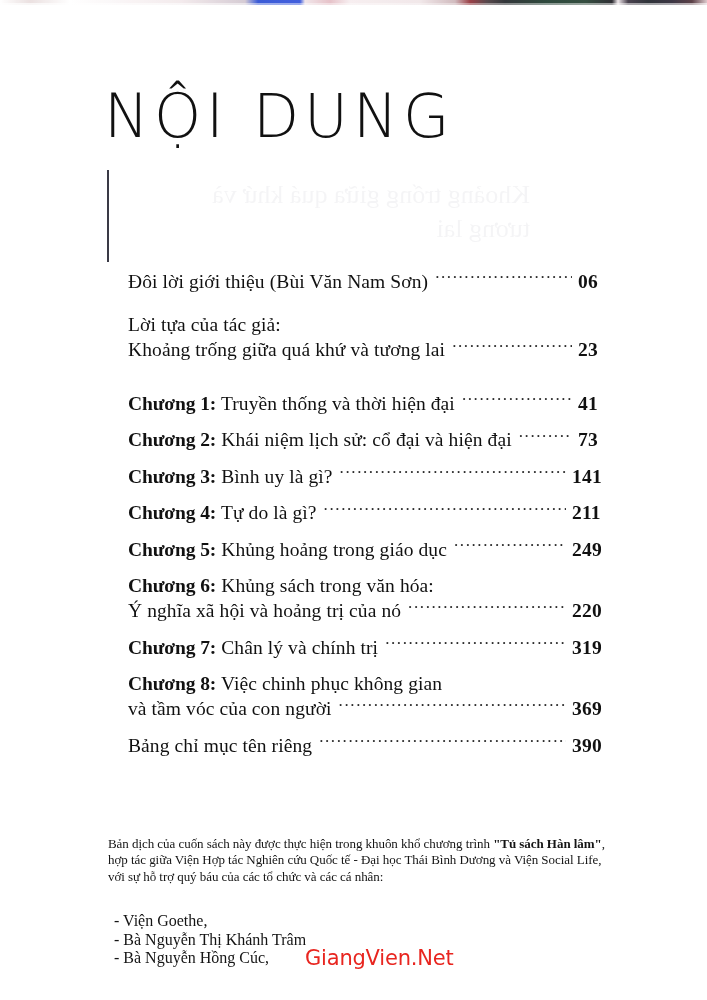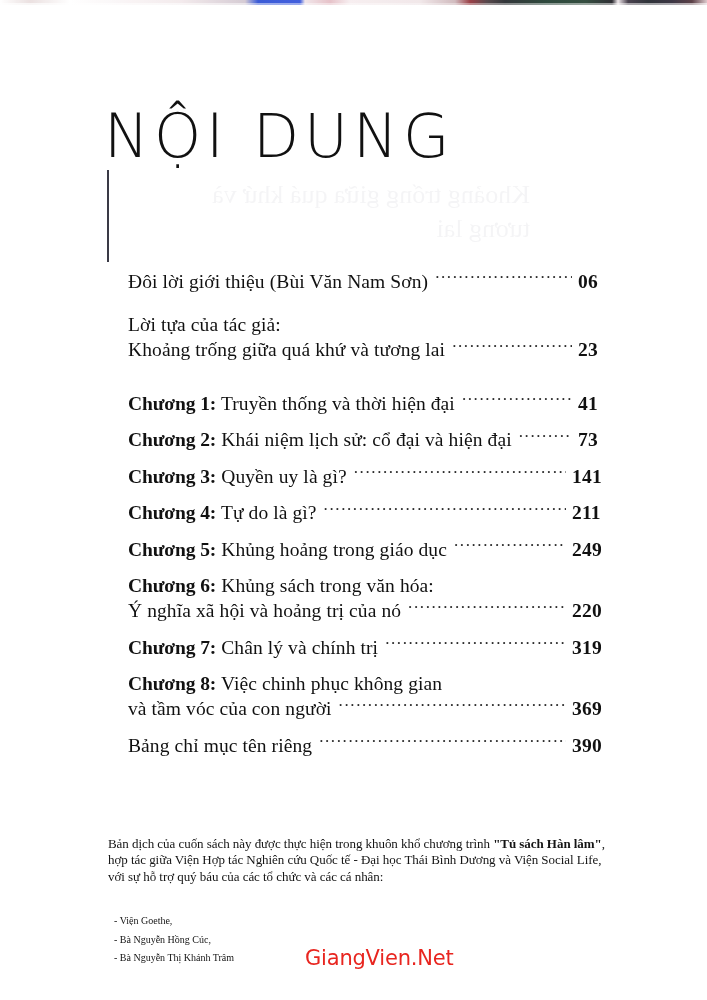--- a/index.html
+++ b/index.html
@@ -65,21 +65,20 @@
     position: absolute;
     left: 104px;
     top: 84px;
     font-family: "DejaVu Sans", "Liberation Sans", sans-serif;
     font-weight: 300;
     font-size: 60px;
     letter-spacing: 5px;
     line-height: 1.08;
     color: #111111;
     white-space: nowrap;
-    margin-top: 20px;
   }
 
   
   .title-rule {
     position: absolute;
     left: 107px;
     top: 170px;
     width: 2px;
     height: 92px;
     background: #3a3a46;
@@ -176,21 +175,21 @@
     letter-spacing: -0.05px;
     color: #141414;
   }
   .footnote b { font-weight: bold; }
 
   .credit-list {
     position: absolute;
     left: 114px;
     top: 912px;
     width: 400px;
-    font-size: 10px;
+    font-size: 16px;
     line-height: 18.5px;
     color: #141414;
   }
   .credit-list .credit-item { white-space: nowrap; }
 
   
   .watermark {
     position: absolute;
     left: 305px;
     top: 946px;
@@ -259,21 +258,21 @@
       <span class="ent-page">73</span>
     </div>
   </div>
 
   <div class="sp-sm"></div>
 
   <div class="toc-entry">
     <div class="toc-line">
       <span class="ent-label">
         <b class="chap">Chương 3:</b>
-        <span>Quyền uy là gì?</span>
+        <span>Bình uy là gì?</span>
       </span>
       <span class="leader"></span>
       <span class="ent-page wide">141</span>
     </div>
   </div>
 
   <div class="sp-sm"></div>
 
   <div class="toc-entry">
     <div class="toc-line">
@@ -355,17 +354,17 @@
   </div>
 
 </div>
 
 <div class="footnote">
   <span>Bản dịch của cuốn sách này được thực hiện trong khuôn khổ chương trình </span><b>"Tủ sách Hàn lâm"</b><span>, hợp tác giữa Viện Hợp tác Nghiên cứu Quốc tế - Đại học Thái Bình Dương và Viện Social Life, với sự hỗ trợ quý báu của các tổ chức và các cá nhân:</span>
 </div>
 
 <div class="credit-list">
   <div class="credit-item">- Viện Goethe,</div>
+  <div class="credit-item">- Bà Nguyễn Thị Khánh Trâm</div>
   <div class="credit-item">- Bà Nguyễn Hồng Cúc,</div>
-  <div class="credit-item">- Bà Nguyễn Thị Khánh Trâm</div>
 </div>
 
 <div class="watermark">GiangVien.Net</div>
 
 </body></html>

